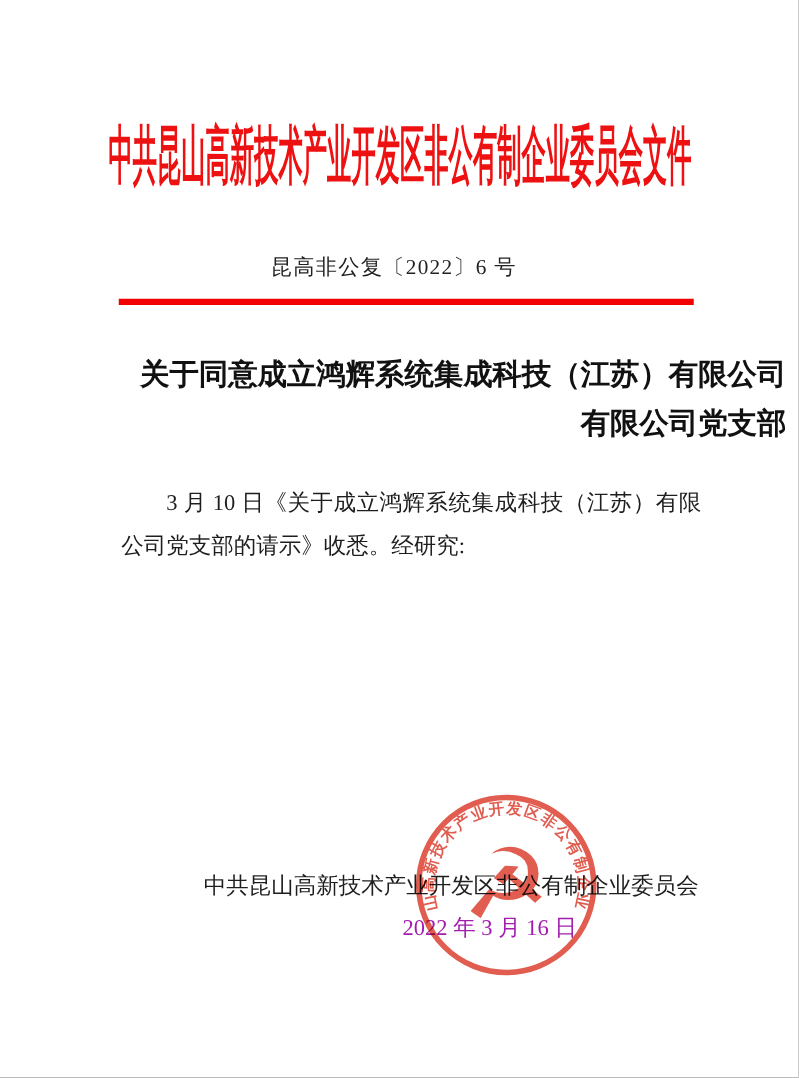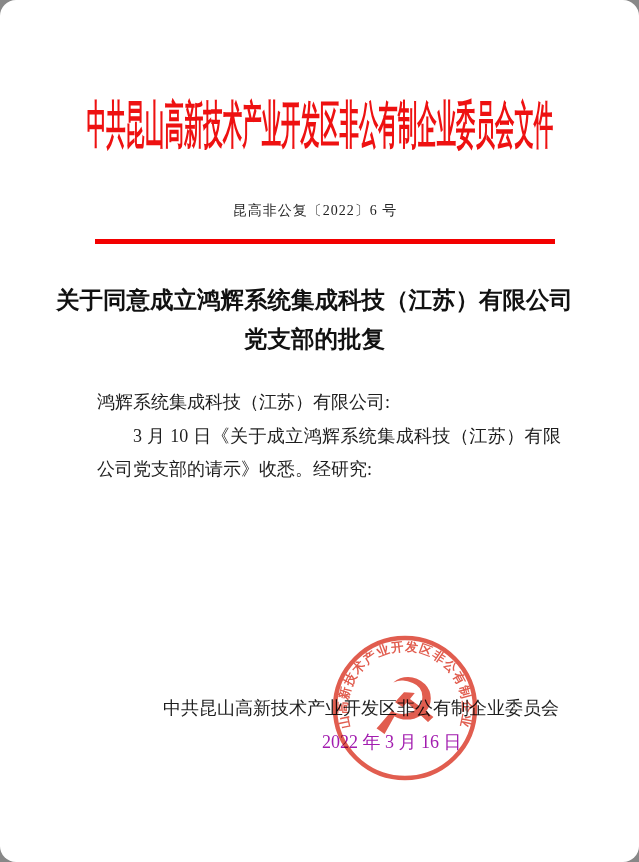--- a/index.html
+++ b/index.html
@@ -6,21 +6,20 @@
   html, body { background: #888; }
   .page {
     position: relative;
     width: 639px;
     height: 862px;
     margin: 0 auto;
     background: #ffffff;
     overflow: hidden;
     font-family: "Liberation Serif", "DejaVu Serif", serif;
     color: #1e1e1e;
-    border-radius: 16px;
   }
   
   .org-header-wrap {
     position: absolute;
     top: 100px;
     left: 0;
     width: 639px;
     display: flex;
     justify-content: center;
   }
@@ -34,40 +33,40 @@
     transform-origin: center top;
     letter-spacing: 0;
   }
   
   .doc-number {
     position: absolute;
     top: 202px;
     left: 0;
     width: 630px;
     text-align: center;
-    font-size: 14px;
+    font-size: 17px;
     letter-spacing: 1px;
     color: #222;
   }
   
   .red-rule {
     position: absolute;
     top: 239px;
     left: 95px;
     width: 460px;
     height: 5px;
     background: #f30000;
   }
   
   .doc-title {
     position: absolute;
     top: 281px;
     left: 0;
     width: 629px;
-    text-align: center;
+    text-align: right;
     font-weight: bold;
     font-size: 23.5px;
     line-height: 39px;
     color: #111;
   }
   .doc-title .tline { white-space: nowrap; }
   
   .body-text {
     position: absolute;
     top: 386px;
@@ -117,25 +116,24 @@
   <div class="org-header-wrap">
     <div class="org-header">中共昆山高新技术产业开发区非公有制企业委员会文件</div>
   </div>
 
   <div class="doc-number">昆高非公复〔2022〕6 号</div>
 
   <div class="red-rule"></div>
 
   <div class="doc-title">
     <div class="tline">关于同意成立鸿辉系统集成科技（江苏）有限公司</div>
-    <div class="tline">党支部的批复</div>
+    <div class="tline">有限公司党支部</div>
   </div>
 
   <div class="body-text">
-    <p>鸿辉系统集成科技（江苏）有限公司:</p>
     <p class="indent">3 月 10 日《关于成立鸿辉系统集成科技（江苏）有限公司党支部的请示》收悉。经研究:</p>
   </div>
 
   <div class="signature">中共昆山高新技术产业开发区非公有制企业委员会</div>
 
   <div class="date">2022 年 3 月 16 日</div>
 
   <div class="seal">
     <svg viewBox="0 0 152 152" xmlns="http://www.w3.org/2000/svg">
       <circle cx="76" cy="76" r="70" fill="none" stroke="#dc4030" stroke-width="4.5"></circle>

